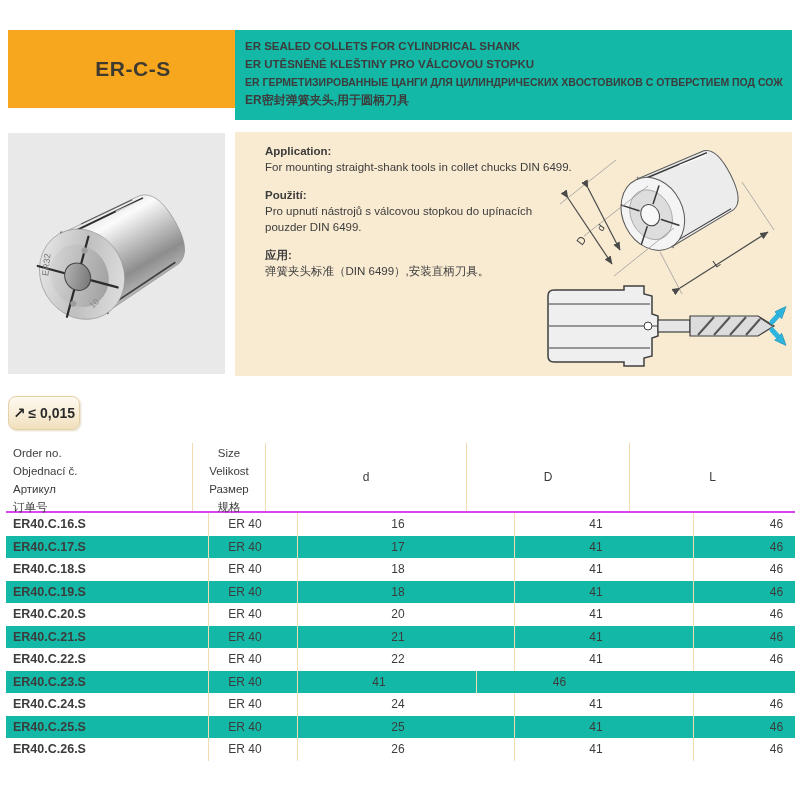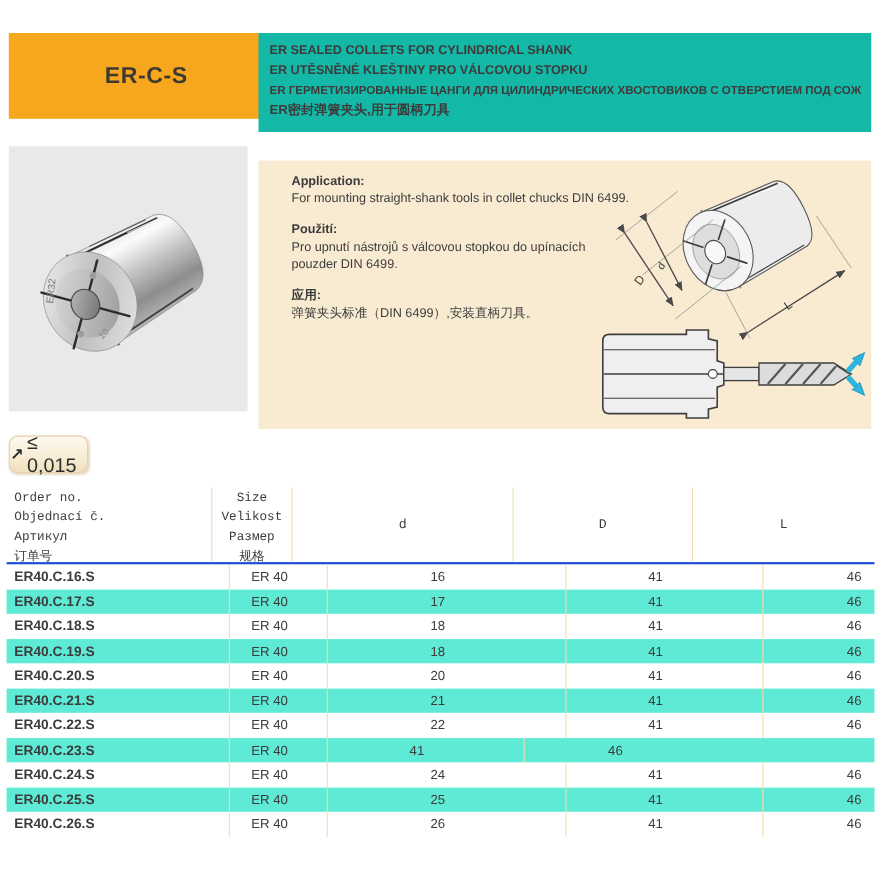--- a/index.html
+++ b/index.html
@@ -14,52 +14,52 @@
     background:#14b8a6; padding:7px 0 0 10px; }
   .header-band div { font-weight:bold; font-size:11.5px; line-height:18px; white-space:nowrap; color:#3c3c3c; }
   .header-band .t-ru { font-size:10.5px; }
   .header-band .t-cn { font-size:12px; }
 
   
   .photo-panel { position:absolute; left:8px; top:133px; width:217px; height:241px;
     background:#E9E9EA; display:flex; align-items:center; justify-content:center; }
 
   
-  .app-panel { position:absolute; left:235px; top:146px; width:557px; height:244px; background:#F8EBD2; }
+  .app-panel { position:absolute; left:235px; top:132px; width:557px; height:244px; background:#F8EBD2; }
   .app-text { position:absolute; left:30px; top:11px; width:335px; }
   .app-block { margin-bottom:12px; }
   .app-block .lbl { font-weight:bold; font-size:11.5px; line-height:16px; }
   .app-block .txt { font-size:11.5px; line-height:16px; white-space:pre-line; }
   .drawing-top { position:absolute; right:4px; top:4px; }
   .drawing-bottom { position:absolute; right:0px; bottom:2px; }
 
   
   .runout-badge { position:absolute; left:8px; top:396px; width:72px; height:34px;
     border:1px solid #E3D0A6; border-radius:8px;
     background:linear-gradient(180deg,#FDF9EF 0%,#F8EDD6 55%,#F0DFBC 100%);
     box-shadow:1px 1px 2px rgba(180,150,90,.35);
     display:flex; align-items:center; justify-content:center; }
   .runout-badge .arr { font-size:15px; font-weight:bold; color:#2b2b2b; margin-right:3px; }
-  .runout-badge .val { font-size:18px; font-weight:normal; color:#2b2b2b; }
+  .runout-badge .val { font-size:14px; font-weight:bold; color:#2b2b2b; }
 
   
   .tbl { position:absolute; left:6px; top:443px; width:789px; }
-  .thead { display:flex; height:70px; border-bottom:2px solid #1d4ed8;font-family:Liberation Mono, monospace; }
+  .thead { display:flex; height:70px; border-bottom:2px solid #d946ef; }
   .tc { flex:none; }
   .c1 { width:186px; padding-left:7px; }
   .c2 { width:73px; }
   .c3 { width:201px; }
   .c4 { width:163px; }
   .c5 { width:166px; }
   .c2,.c3,.c4,.c5 { border-left:1px solid #F2DDB3; text-align:center; }
   .thead .hline { font-size:11.5px; line-height:16px; padding-top:2px; }
   .thead .c1 .hline { text-align:left; }
   .thead .single { display:flex; align-items:center; justify-content:center; font-size:12px; }
   .tbody .trow { display:flex; height:22.5px; align-items:stretch;gap:16px; }
-  .tbody .trow.alt { background:#5eead4; }
+  .tbody .trow.alt { background:#14b8a6; }
   .tbody .tc { display:flex; align-items:center; font-size:12px; }
   .tbody .c1 { font-weight:bold; font-size:12.5px; }
   .tbody .c2,.tbody .c3,.tbody .c4,.tbody .c5 { justify-content:center; }
 </style>
 </head>
 <body>
 
 <div id="page">
 
   <div class="title-box">

